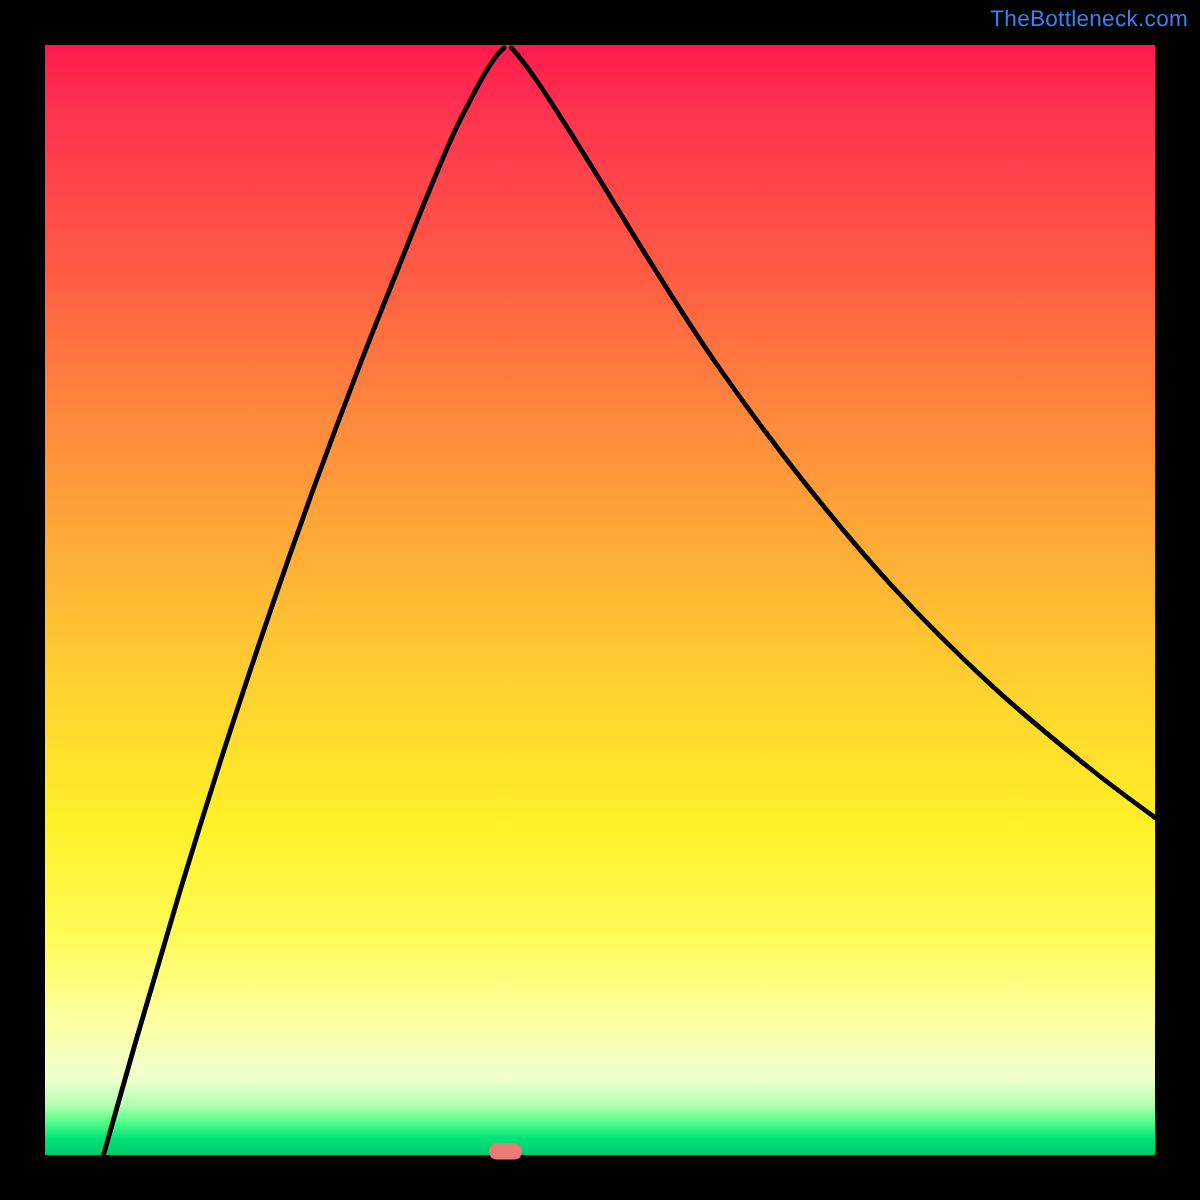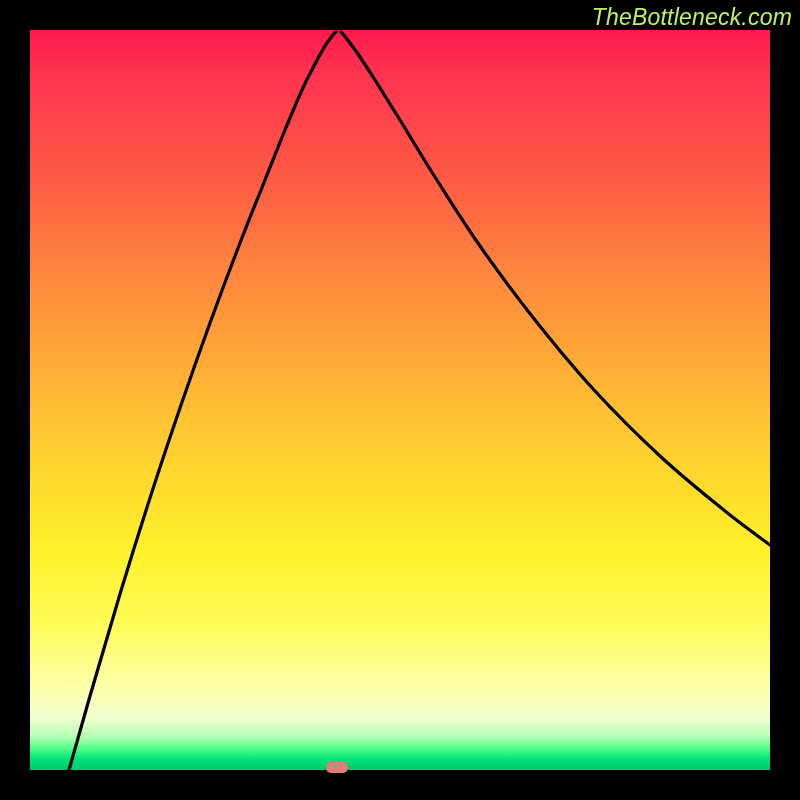--- a/index.html
+++ b/index.html
@@ -46,26 +46,25 @@
     left: 0;
     top: 0;
     width: 740px;
     height: 740px;
     display: block;
   }
   .watermark {
     position: absolute;
     top: 4px;
     right: 8px;
-    color: #bef264;
-    font-size: 23px;
+    color: #3b82f6;
+    font-size: 15px;
     font-weight: 400;
     letter-spacing: 0.2px;
     user-select: none;
-    font-style: italic;
   }
   .marker {
     position: absolute;
     background: #e97a7a;
     border-radius: 5px;
   }
 </style>
 </head>
 <body>
 

